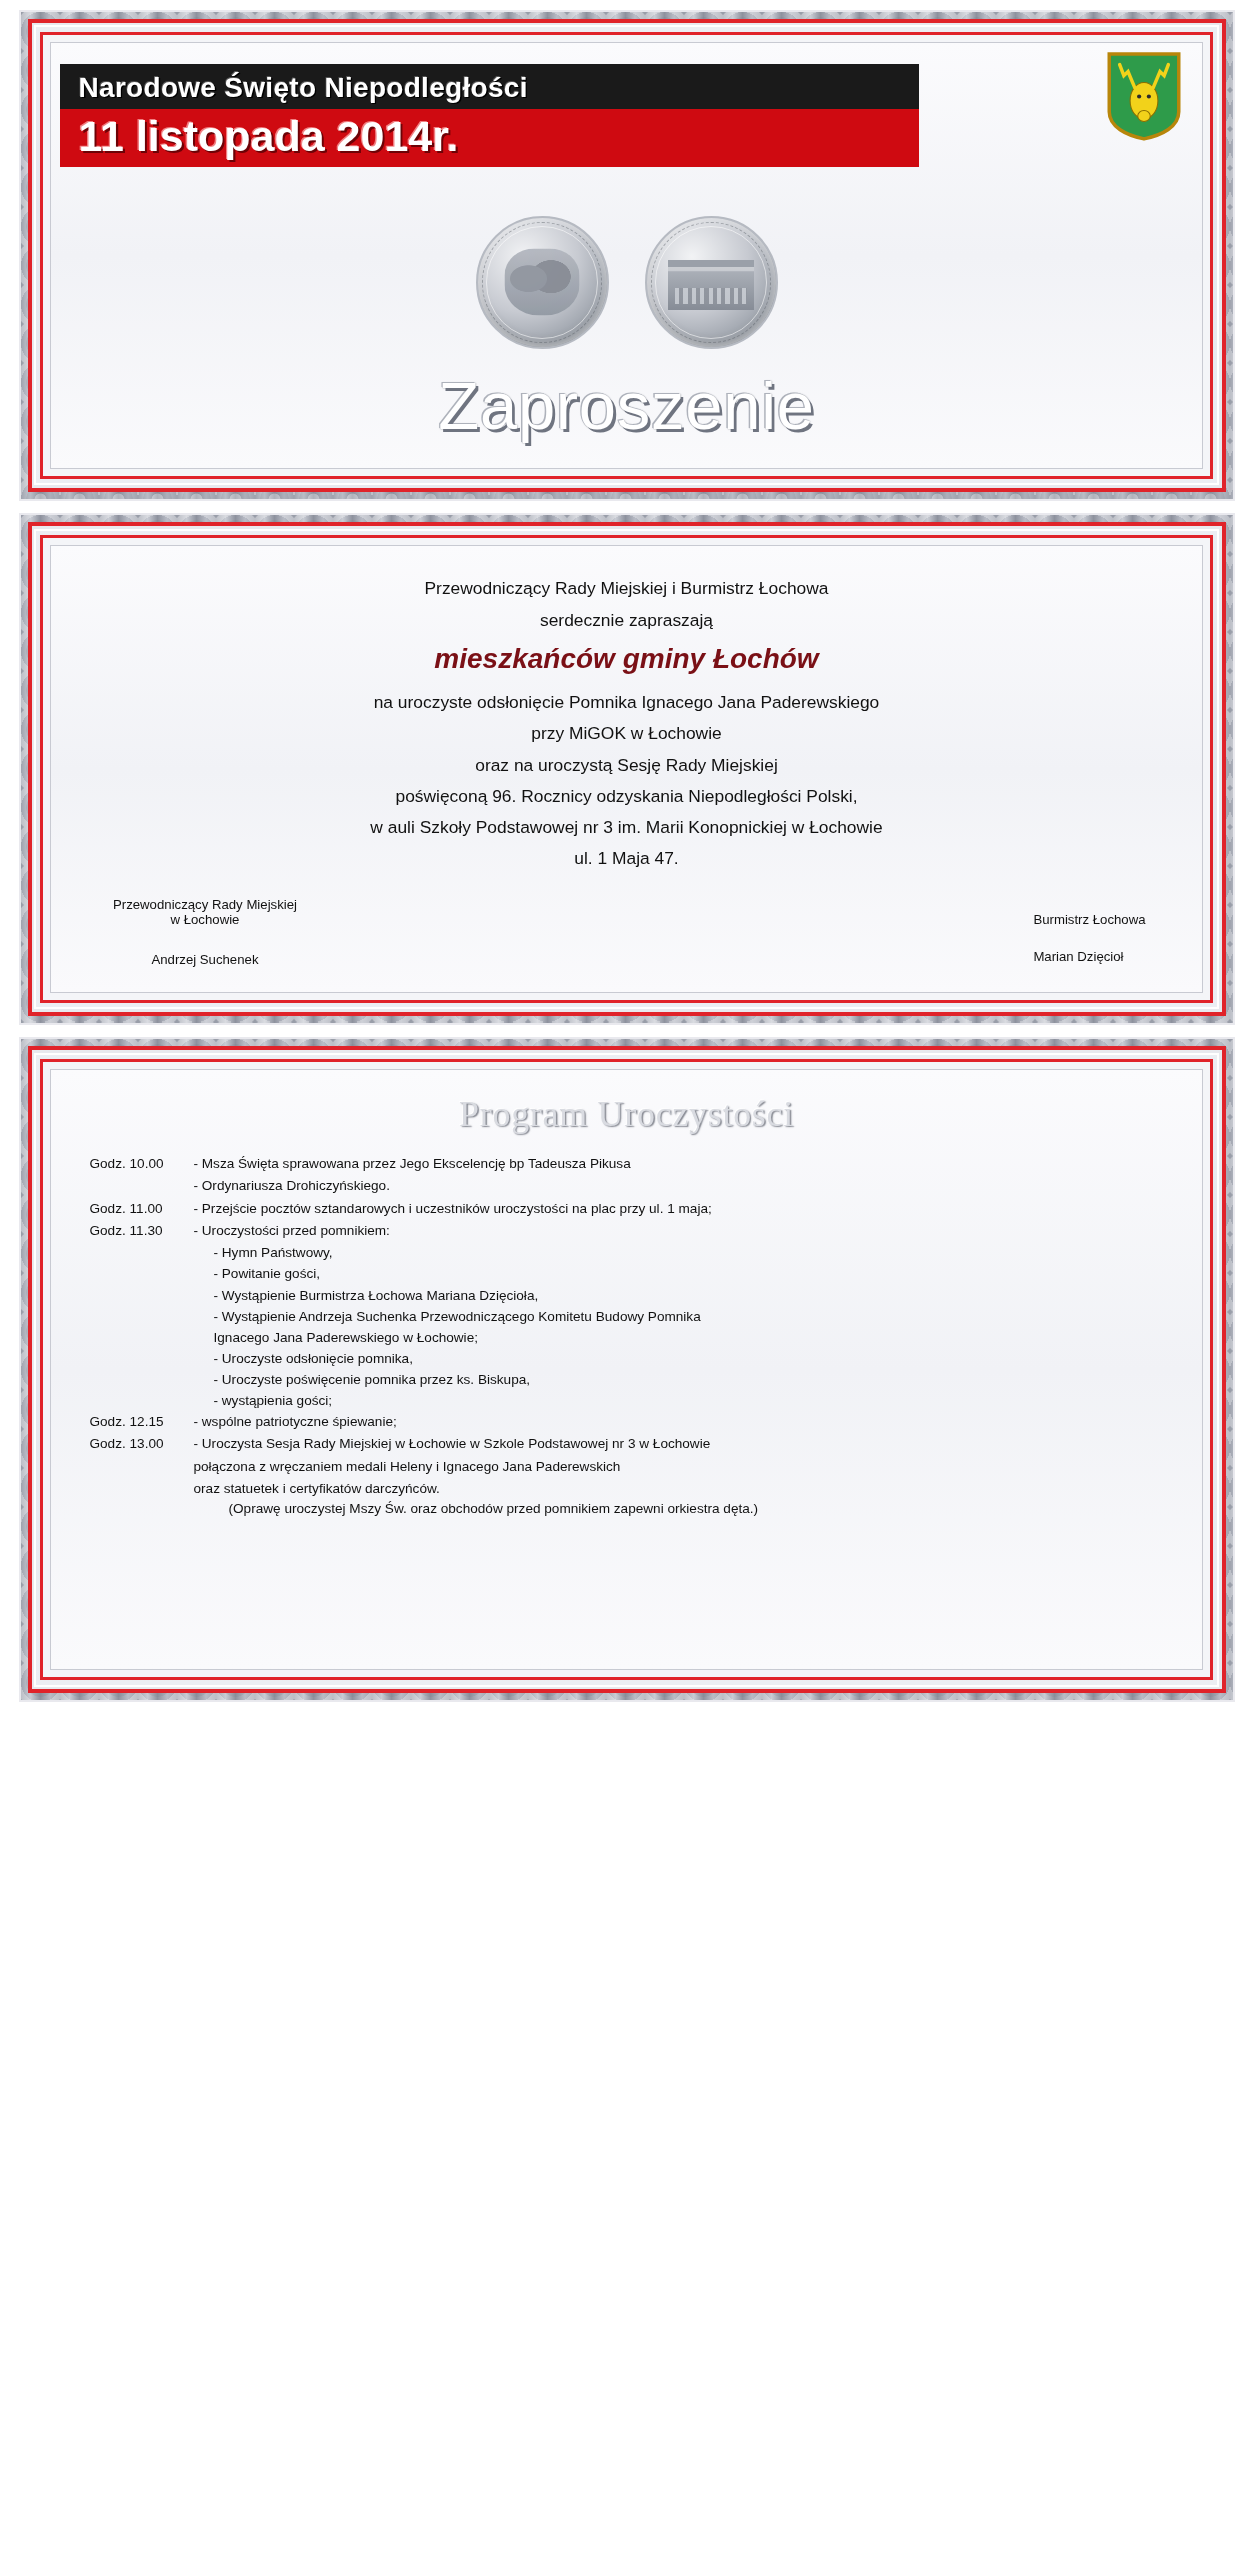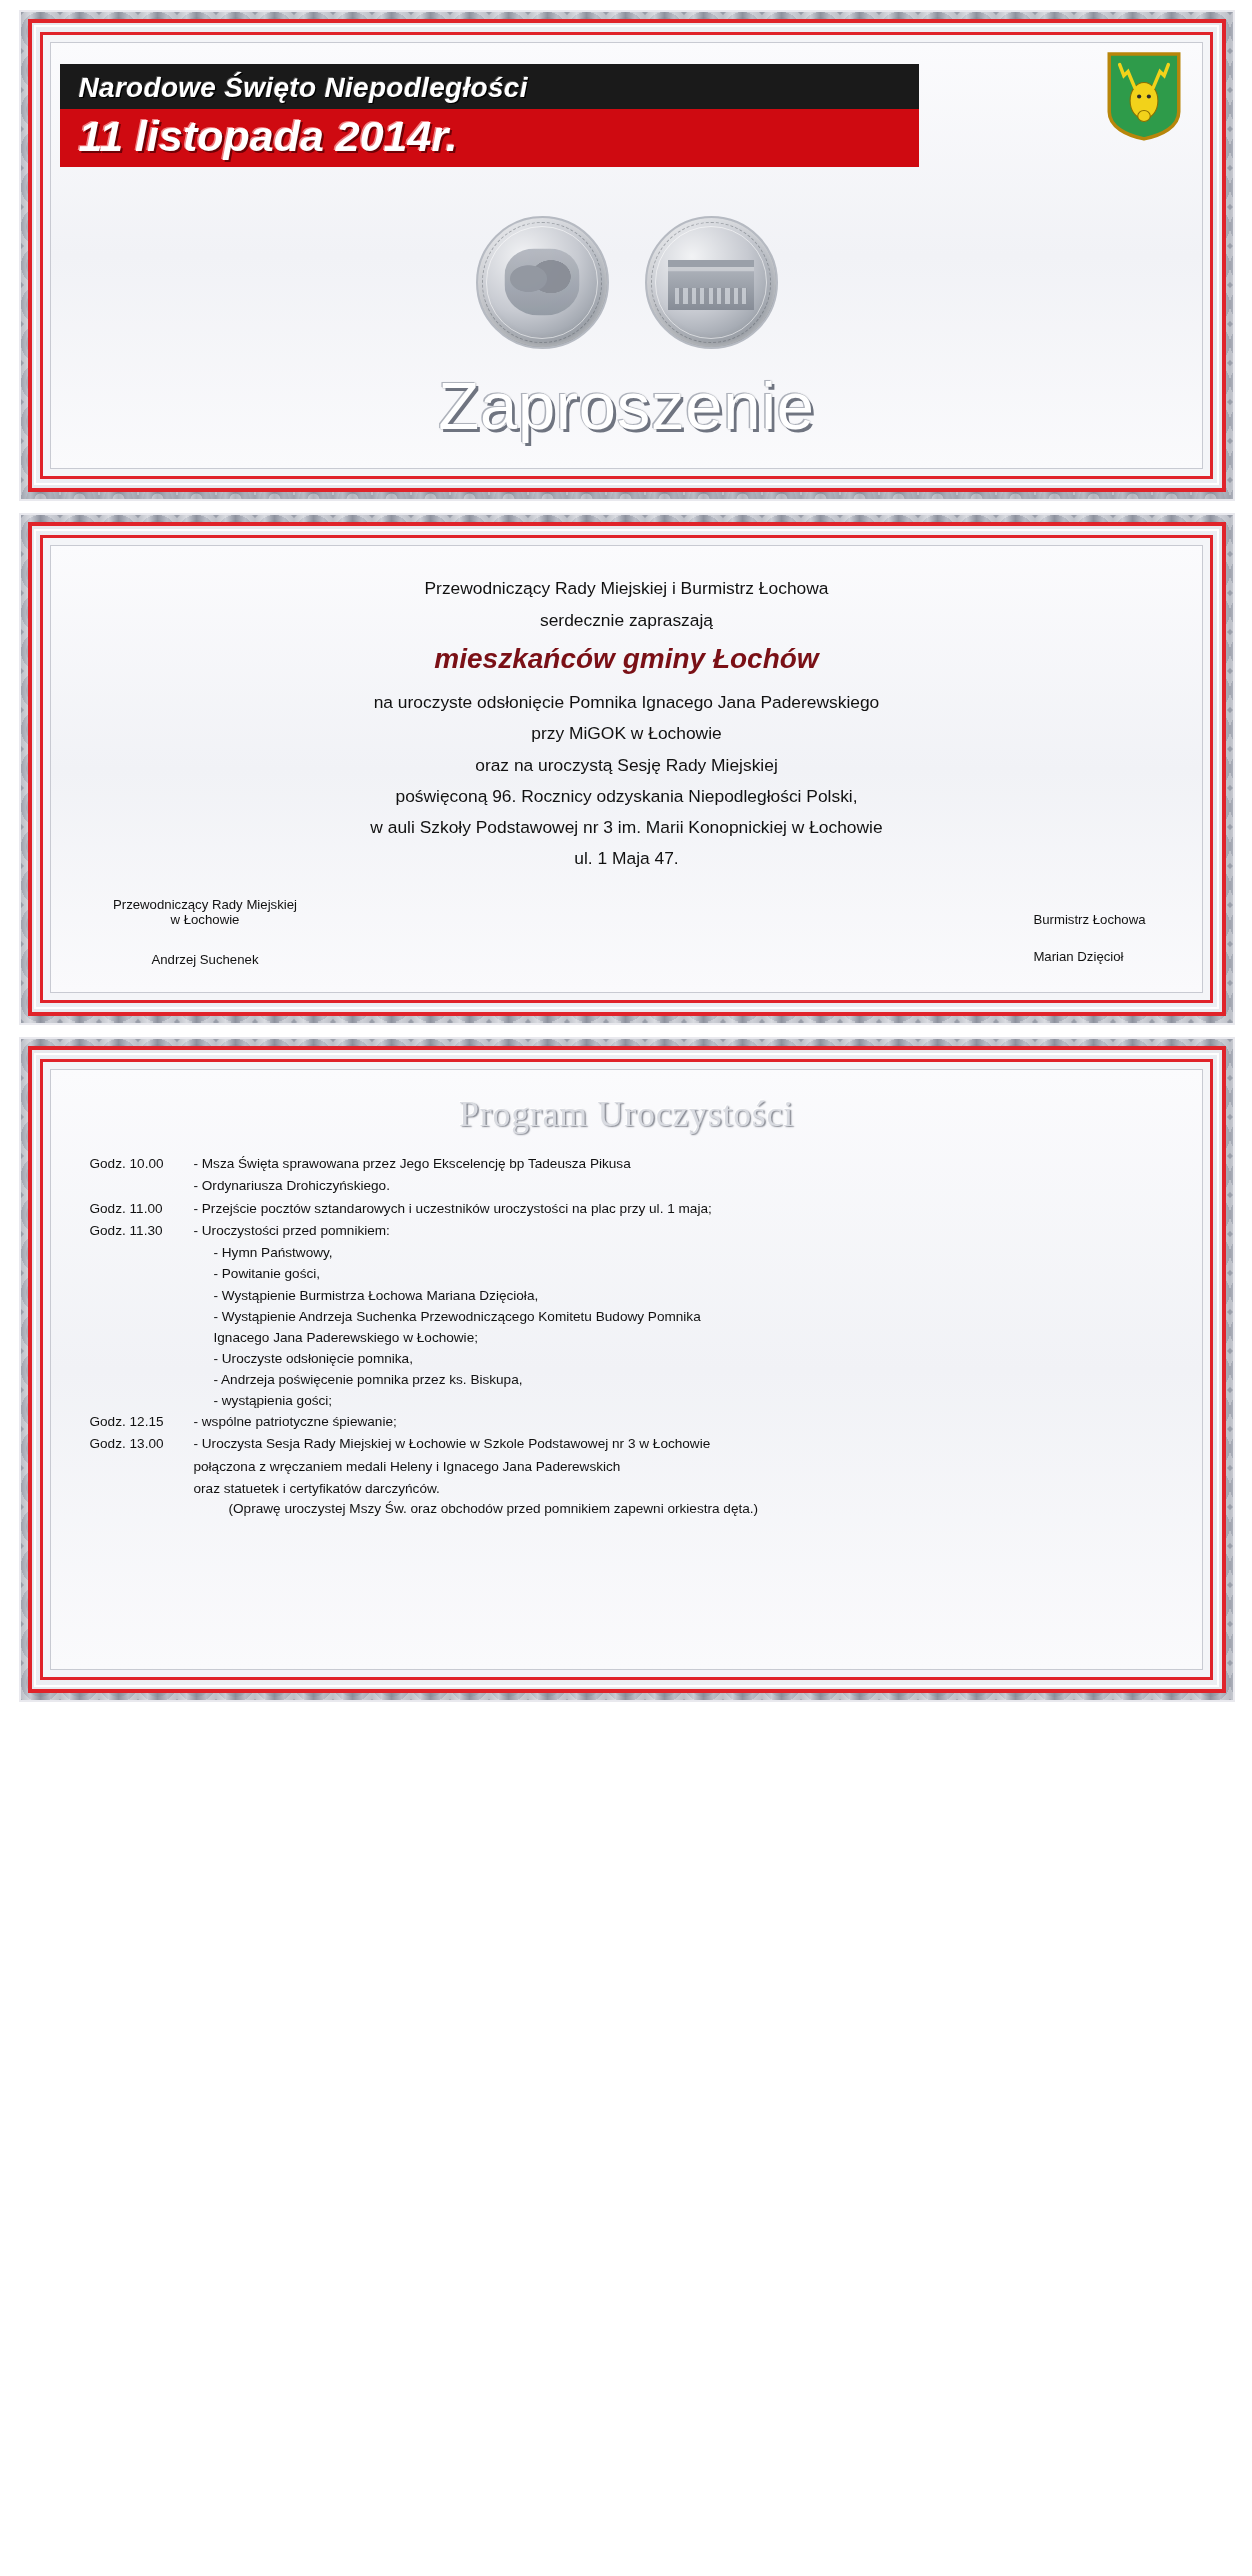--- a/index.html
+++ b/index.html
@@ -61,21 +61,20 @@
       linear-gradient(180deg,#fbfbfd 0%,#f1f2f6 50%,#fafafc 100%);
     position:relative;
   }
 
   
   .c1 .sheet{padding:0;min-height:390px;}
   .banner{
     position:relative;
     margin:12.5px 0 0 0;
     padding:9px;
-    font-style:italic;
   }
   .banner-top{
     background:#1a1a1a;
     color:#ffffff;
     font-weight:bold;
     font-size:28px;
     line-height:1.25;
     padding:5.6px 18px 4.2px 18px;
     letter-spacing:0.3px;
     text-shadow:1.4px 1.4px 0 #000, -0.7px -0.7px 0 #555;
@@ -326,21 +325,21 @@
               </div>
             </div>
 
             <div>
               <div class="prog-sub">- Hymn Państwowy,</div>
               <div class="prog-sub">- Powitanie gości,</div>
               <div class="prog-sub">- Wystąpienie Burmistrza Łochowa Mariana Dzięcioła,</div>
               <div class="prog-sub">- Wystąpienie Andrzeja Suchenka Przewodniczącego Komitetu Budowy Pomnika</div>
               <div class="prog-sub">  Ignacego Jana Paderewskiego w Łochowie;</div>
               <div class="prog-sub">- Uroczyste odsłonięcie pomnika,</div>
-              <div class="prog-sub">- Andrzeja poświęcenie pomnika przez ks. Biskupa,</div>
+              <div class="prog-sub">- Uroczyste poświęcenie pomnika przez ks. Biskupa,</div>
               <div class="prog-sub">- wystąpienia gości;</div>
             </div>
 
             <div>
               <div class="prog-row">
                 <div class="prog-time">Godz. 12.15</div>
                 <div class="prog-text">- wspólne patriotyczne śpiewanie;</div>
               </div>
               <div class="prog-row">
                 <div class="prog-time">Godz. 13.00</div>

